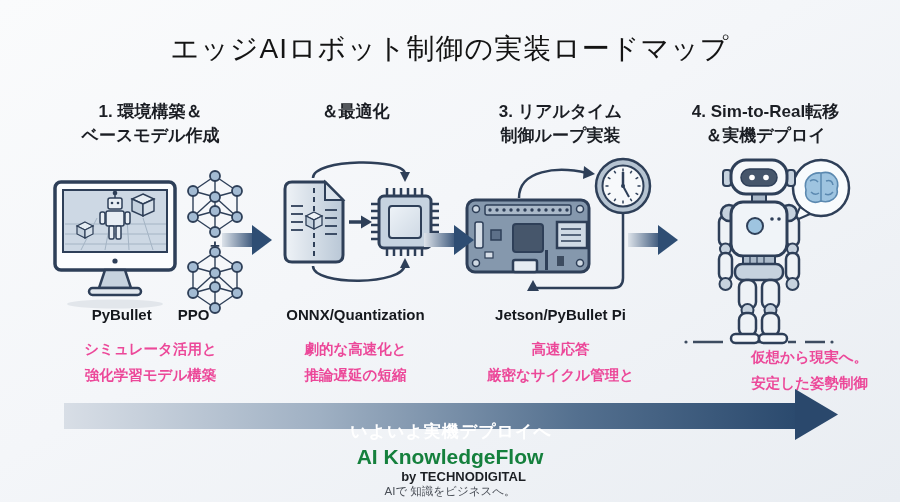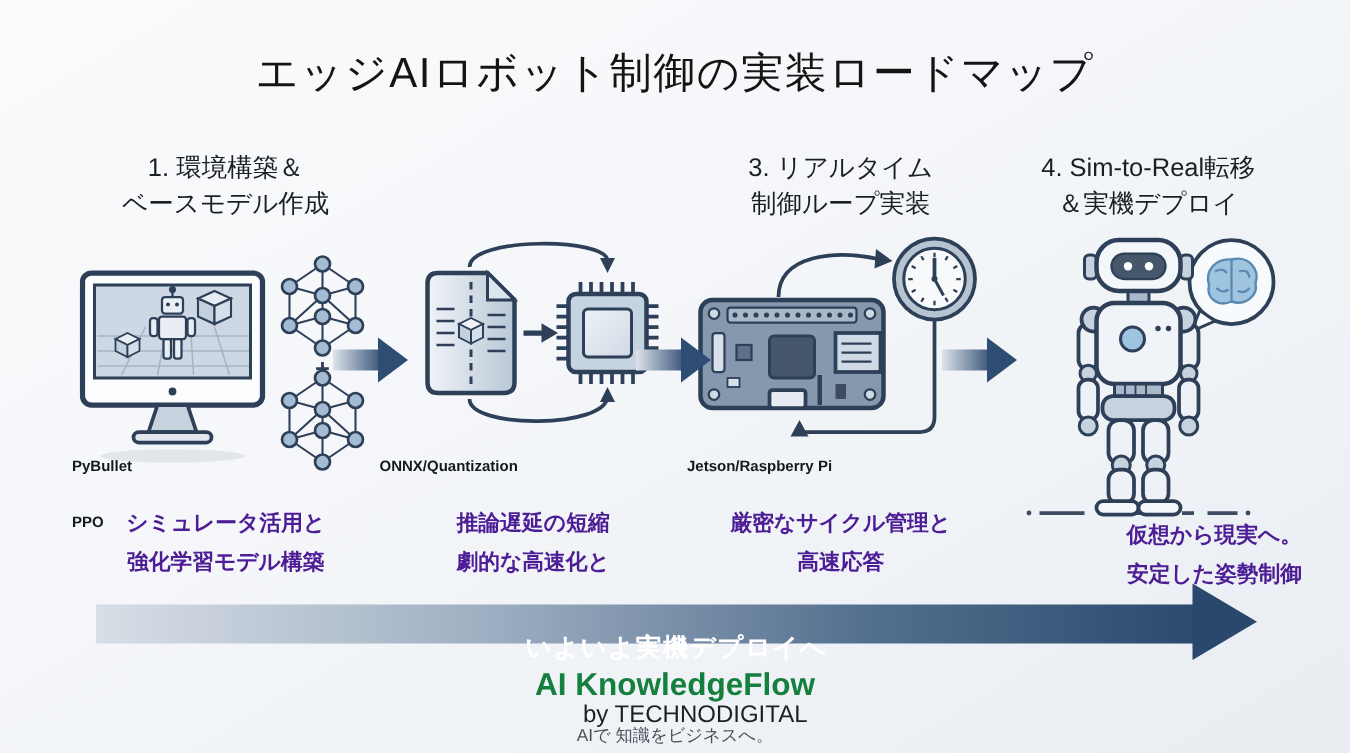--- a/index.html
+++ b/index.html
@@ -10,46 +10,46 @@
     color:#16191f;
   }
   .title{
     position:absolute;top:30px;left:0;width:100%;text-align:center;
     font-size:28px;font-weight:normal;letter-spacing:1px;color:#141414;
   }
   .columns{position:absolute;top:100px;left:48px;width:820px;display:flex;}
   .step-col{width:205px;position:relative;height:300px;}
   .step-heading{
     position:absolute;top:0;left:0;width:100%;text-align:center;
-    font-size:17px;font-weight:normal;line-height:24px;color:#1b1e24;
+    font-size:17px;font-weight:bold;line-height:24px;color:#1b1e24;
   }
   .icon-wrap{
     position:absolute;top:52px;left:0;width:100%;height:162px;
     display:flex;align-items:flex-start;justify-content:center;
   }
   .step-labels{
     position:absolute;top:206px;left:0;width:100%;
     display:flex;justify-content:center;gap:26px;
-    font-size:10px;font-weight:bold;color:#15181d;flex-direction:column;
+    font-size:15px;font-weight:bold;color:#15181d;
   }
   .step-desc{
     position:absolute;top:236px;left:0;width:100%;text-align:center;
-    font-size:14.5px;line-height:26px;color:#4c1d95;font-weight:bold;
+    font-size:14.5px;line-height:26px;color:#ec4899;font-weight:bold;
   }
   .col4 .step-desc{top:244px;text-align:right;}
   .conn-arrow{position:absolute;top:222px;width:50px;height:36px;}
   .conn-1{left:222px;} .conn-2{left:424px;} .conn-3{left:628px;}
   .banner-arrow{position:absolute;left:64px;top:389px;width:774px;height:52px;}
   .banner-text{
     position:absolute;left:0;top:31px;width:774px;text-align:center;
     font-size:17px;font-weight:bold;color:#ffffff;letter-spacing:1px;
   }
   .footer{position:absolute;top:445px;left:0;width:100%;text-align:center;}
   .footer-brand{font-size:21px;font-weight:bold;color:#15803d;line-height:24px;}
-  .footer-byline{font-size:16px;font-weight:normal;color:#1c1f24;line-height:15px;padding-left:27px;}
+  .footer-byline{font-size:13px;font-weight:bold;color:#1c1f24;line-height:15px;padding-left:27px;}
   .footer-tagline{font-size:11.5px;color:#4a4f57;line-height:15px;}
   svg{display:block;}
 </style>
 </head>
 <body>
 
 <div class="title">エッジAIロボット制御の実装ロードマップ</div>
 
 <div class="columns">
 
@@ -143,20 +143,21 @@
       <span>PPO</span>
     </div>
     <div class="step-desc">
       <div>シミュレータ活用と</div>
       <div>強化学習モデル構築</div>
     </div>
   </div>
 
   <div class="step-col">
     <div class="step-heading">
+      <div>＆最適化</div>
     </div>
     <div class="icon-wrap">
       <svg width="190" height="145" viewBox="0 0 190 145">
         <defs>
           <linearGradient id="docGrad" x1="0" y1="0" x2="1" y2="0">
             <stop offset="0" stop-color="#eff3f7"></stop>
               <stop offset="1" stop-color="#b9c7d6"></stop>
           </linearGradient>
           <linearGradient id="chipGrad" x1="0" y1="0" x2="1" y2="1">
             <stop offset="0" stop-color="#eef3f8"></stop>
@@ -218,22 +219,22 @@
             <line x1="170" y1="87" x2="178" y2="87"></line>
         </g>
         <rect x="118" y="44" width="52" height="52" rx="5" fill="#c6d3e0" stroke="#2e3f58" stroke-width="3"></rect>
         <rect x="128" y="54" width="32" height="32" rx="3" fill="url(#chipGrad)" stroke="#2e3f58" stroke-width="2"></rect>
       </svg>
     </div>
     <div class="step-labels">
       <span>ONNX/Quantization</span>
     </div>
     <div class="step-desc">
+      <div>劇的な高速化と</div>
       <div>推論遅延の短縮</div>
-      <div>劇的な高速化と</div>
     </div>
   </div>
 
   <div class="step-col">
     <div class="step-heading">
       <div>3. リアルタイム</div>
       <div>制御ループ実装</div>
     </div>
     <div class="icon-wrap">
       <svg width="200" height="150" viewBox="0 0 200 150">
@@ -277,25 +278,25 @@
 
         <circle cx="162" cy="34" r="27" fill="#b6c4d2" stroke="#2e3f58" stroke-width="2.5"></circle>
         <circle cx="162" cy="34" r="20.5" fill="#f7f9fb" stroke="#2e3f58" stroke-width="2"></circle>
         <path d="M162,19.5 L162,16.5 M169.3,21.4 L170.8,18.8 M174.6,26.8 L177.2,25.3 M176.5,34 L179.5,34 M174.6,41.2 L177.2,42.7 M169.3,46.6 L170.8,49.2 M162,48.5 L162,51.5 M154.7,46.6 L153.2,49.2 M149.4,41.2 L146.8,42.7 M147.5,34 L144.5,34 M149.4,26.8 L146.8,25.3 M154.7,21.4 L153.2,18.8" stroke="#2e3f58" stroke-width="1.5"></path>
         <line x1="162" y1="34" x2="162" y2="20" stroke="#2e3f58" stroke-width="2.5"></line>
         <line x1="162" y1="34" x2="168" y2="45" stroke="#2e3f58" stroke-width="2"></line>
         <circle cx="162" cy="34" r="2" fill="#2e3f58"></circle>
       </svg>
     </div>
     <div class="step-labels">
-      <span>Jetson/Raspberry Pi</span>
+      <span>Jetson/PyBullet Pi</span>
     </div>
     <div class="step-desc">
+      <div>高速応答</div>
       <div>厳密なサイクル管理と</div>
-      <div>高速応答</div>
     </div>
   </div>
 
   <div class="step-col col4">
     <div class="step-heading">
       <div>4. Sim-to-Real転移</div>
       <div>＆実機デプロイ</div>
     </div>
     <div class="icon-wrap">
       <svg width="190" height="196" viewBox="0 0 190 196">

